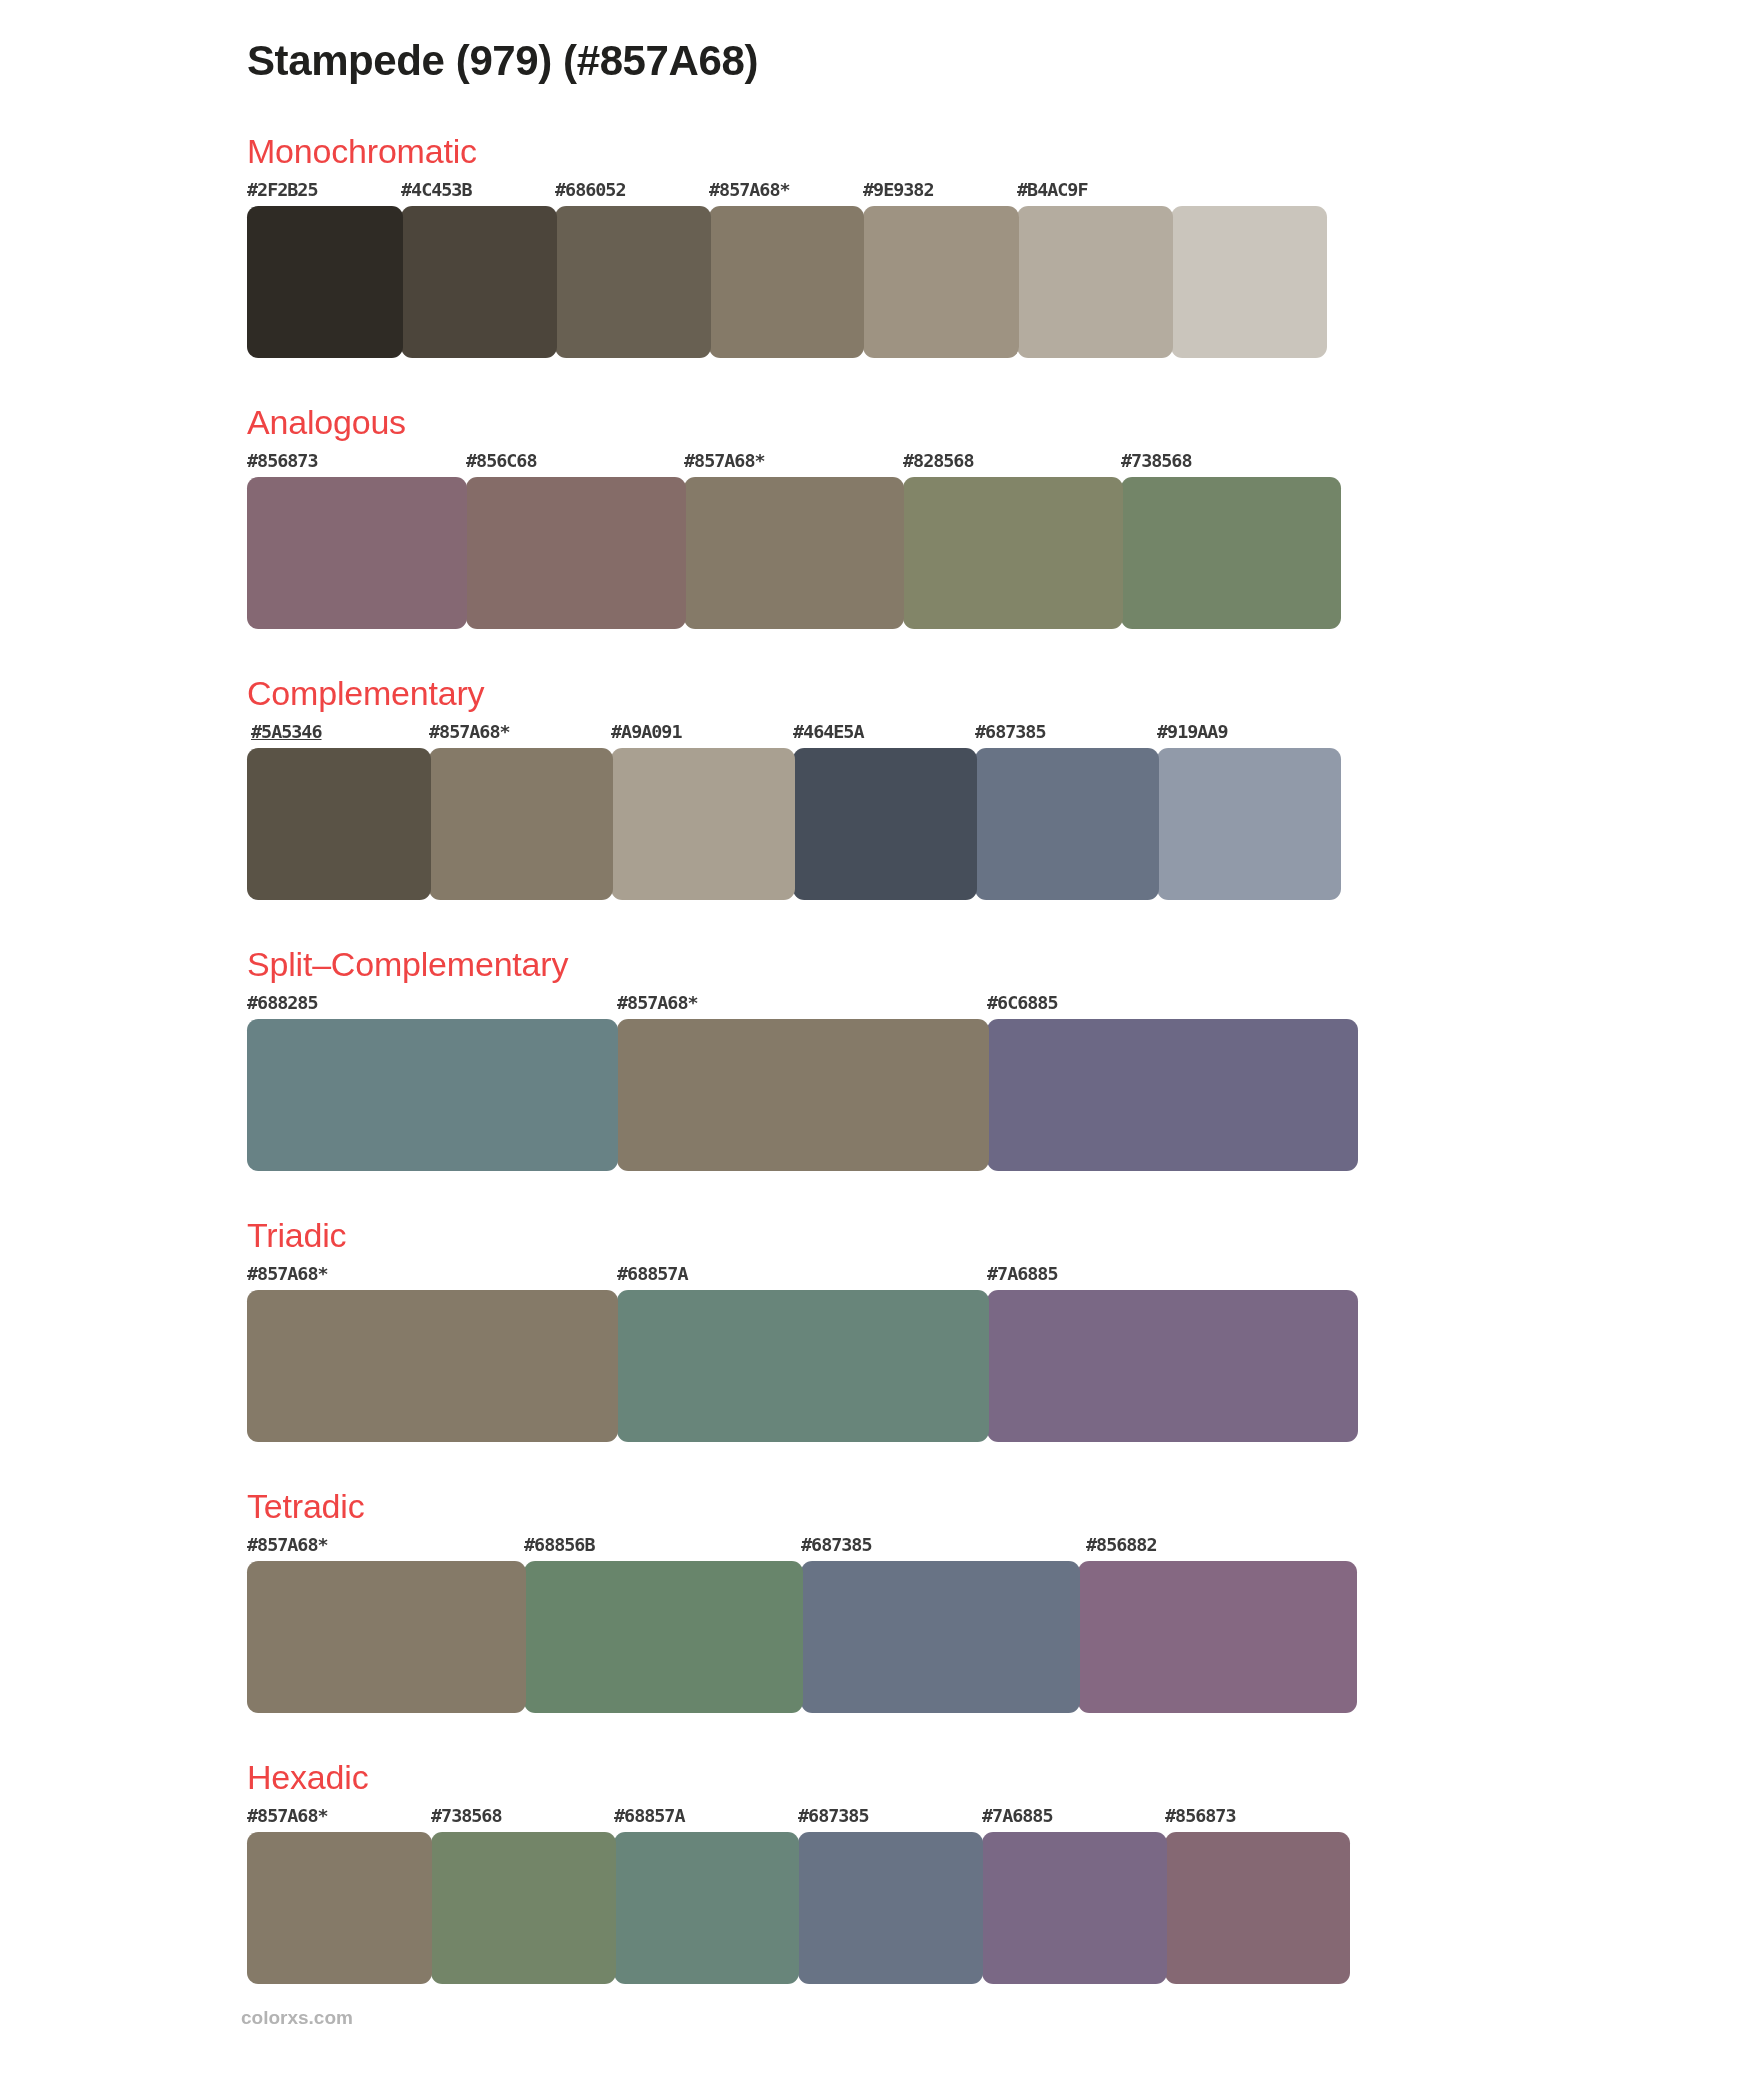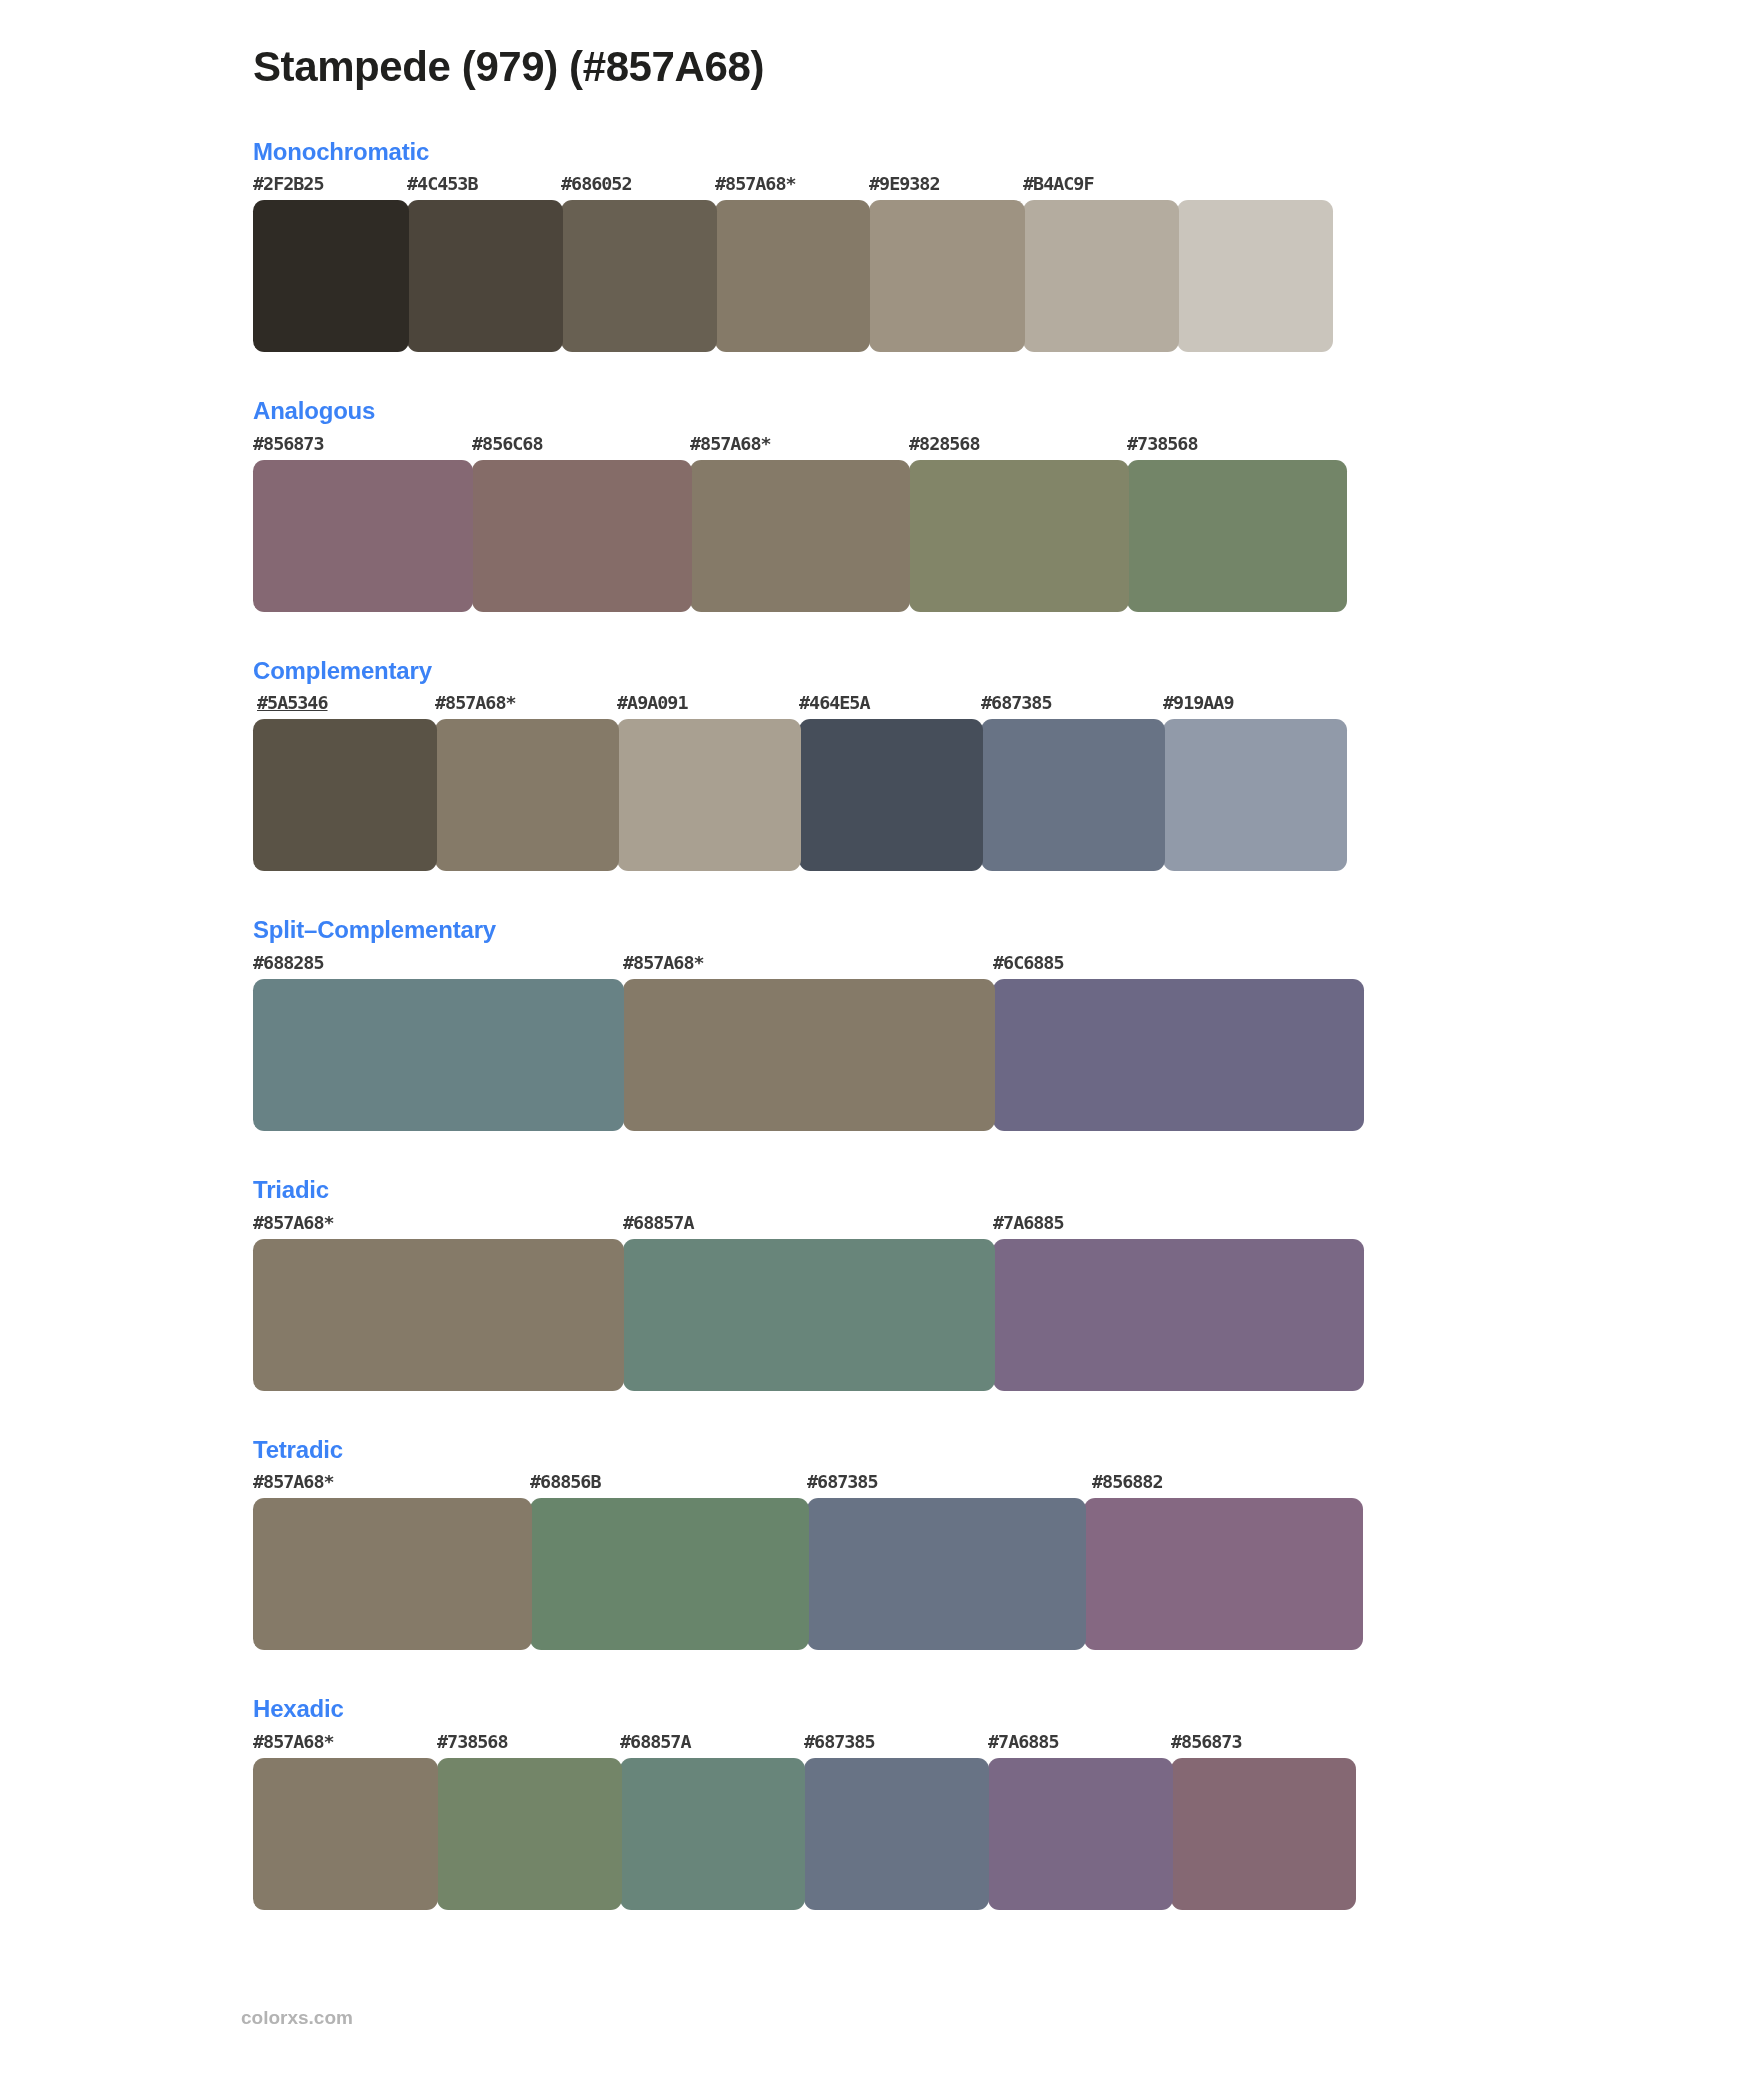--- a/index.html
+++ b/index.html
@@ -2,34 +2,34 @@
 <html style="font-size:12.8px"><head>
 <meta charset="utf-8">
 <style>
   html,body{margin:0;padding:0;}
   body{
     width:1757px;height:2077px;
     background:#ffffff;
     font-family:"Liberation Sans", sans-serif;
     -webkit-font-smoothing:antialiased;
   }
-  .page{position:relative;width:1471px;height:2077px;box-sizing:border-box;padding:12px;}
+  .page{position:relative;width:1471px;height:2077px;box-sizing:border-box;padding:6px;}
   .header{padding:30px 0 0 241px;}
   .title{
     font-size:42px;font-weight:bold;color:#20201e;letter-spacing:-0.4px;
     line-height:1.18;margin:0;
   }
   .subtitle{
     font-size:34px;font-weight:bold;color:#20201e;letter-spacing:-0.2px;
     line-height:1.2;margin:11.2px 0 0 0;
   }
   .sections{margin-top:46px;}
   .section{padding-left:241px;margin-bottom:0;}
   .sec-head{
-    font-size:24px;font-weight:bold;color:#3b82f6;letter-spacing:-0.2px;
+    font-size:34px;font-weight:normal;color:#ef4444;letter-spacing:-0.2px;
     margin:0 0 8px 0;line-height:1.15;
   }
   .labels{
     position:relative;height:27px;
   }
   .label{
     position:absolute;top:0;
     font-size:18.4px;font-weight:bold;color:#3a3a3a;
     font-family:"DejaVu Sans Mono", monospace;
     letter-spacing:-1px;white-space:nowrap;

